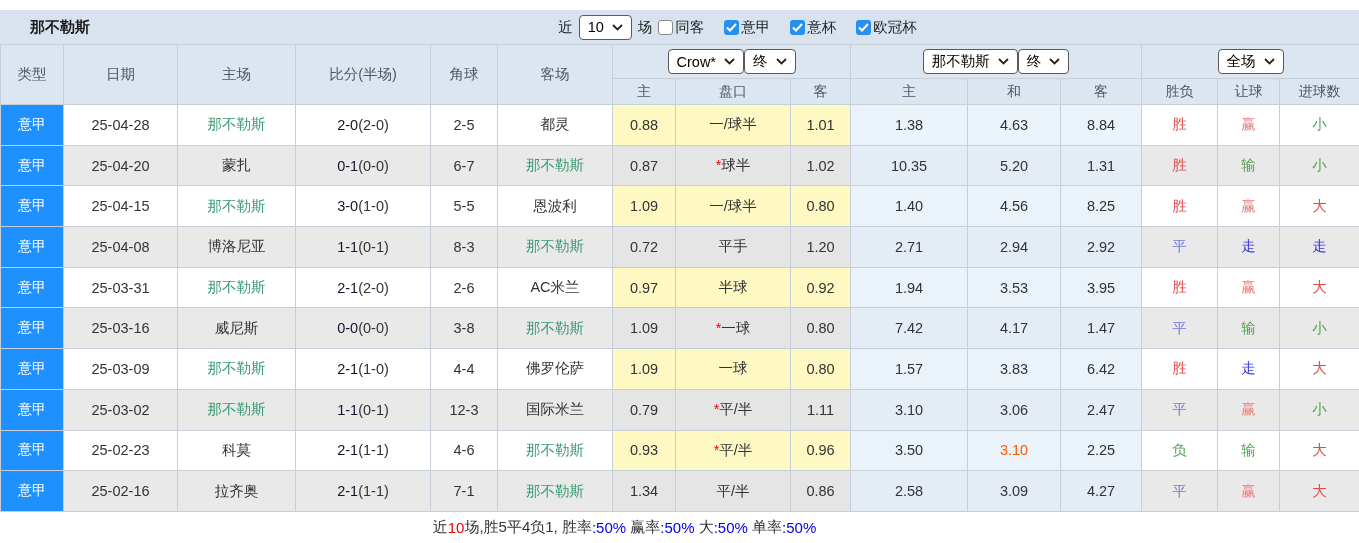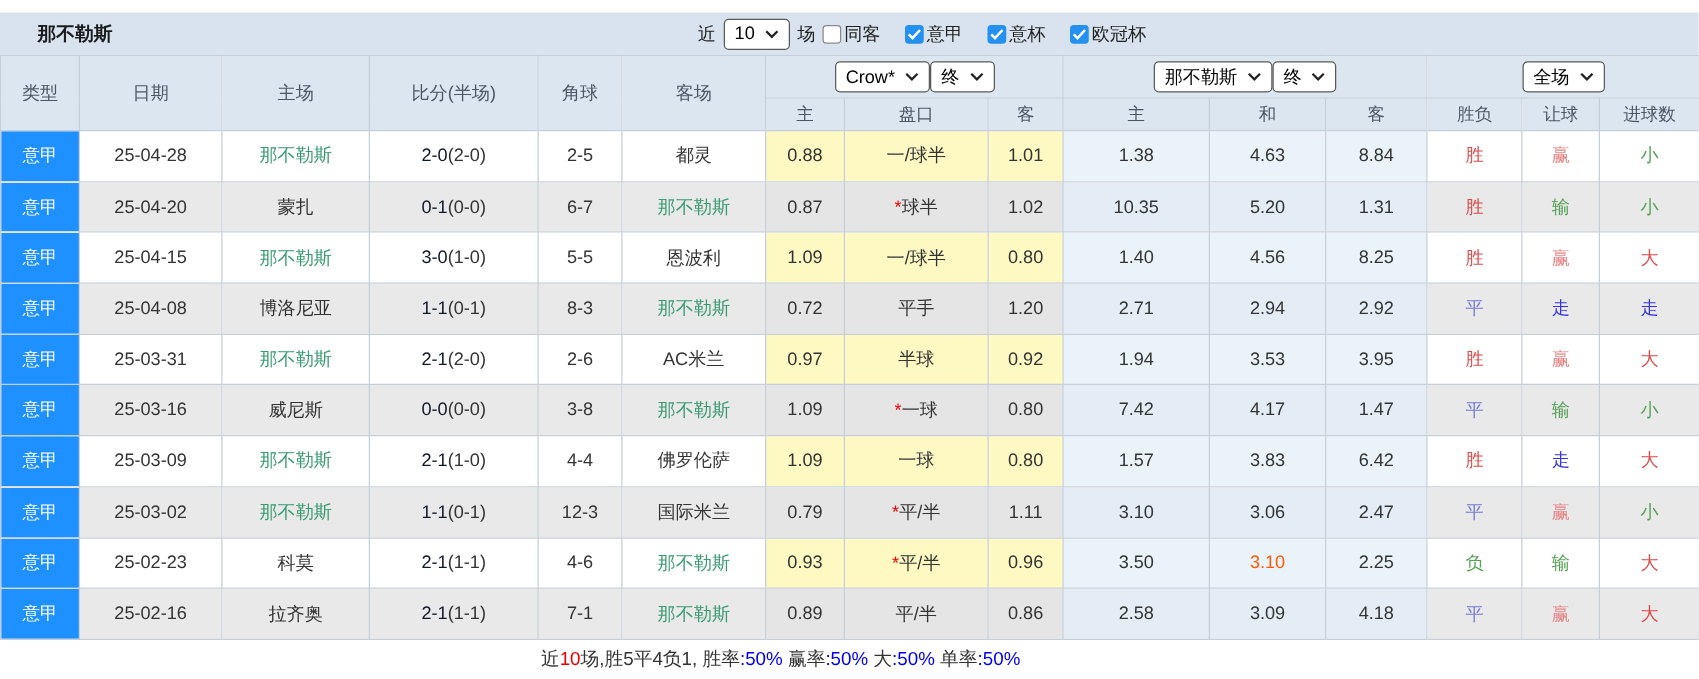--- a/index.html
+++ b/index.html
@@ -354,26 +354,26 @@
         <td class="g-main c-green">输</td>
         <td class="g-main c-red">大</td>
       </tr>
       <tr class="even">
         <td class="league">意甲</td>
         <td class="g-main">25-02-16</td>
         <td class="g-main">拉齐奥</td>
         <td class="g-main"><span class="score-main">2-1</span><span>(1-1)</span></td>
         <td class="g-main">7-1</td>
         <td class="g-main green">那不勒斯</td>
-        <td class="g-asia">0.89</td>
+        <td class="g-asia">1.34</td>
         <td class="g-asia">平/半</td>
         <td class="g-asia">0.86</td>
         <td class="g-eu">2.58</td>
         <td class="g-eu">3.09</td>
-        <td class="g-eu">4.18</td>
+        <td class="g-eu">4.27</td>
         <td class="g-main c-blue">平</td>
         <td class="g-main c-pink">赢</td>
         <td class="g-main c-red">大</td>
       </tr>
     </tbody>
 </table>
 
 <div class="footer" id="footer">
     <span class="f-dark" style="white-space: pre;">近</span>
     <span class="f-red" style="white-space: pre;">10</span>

